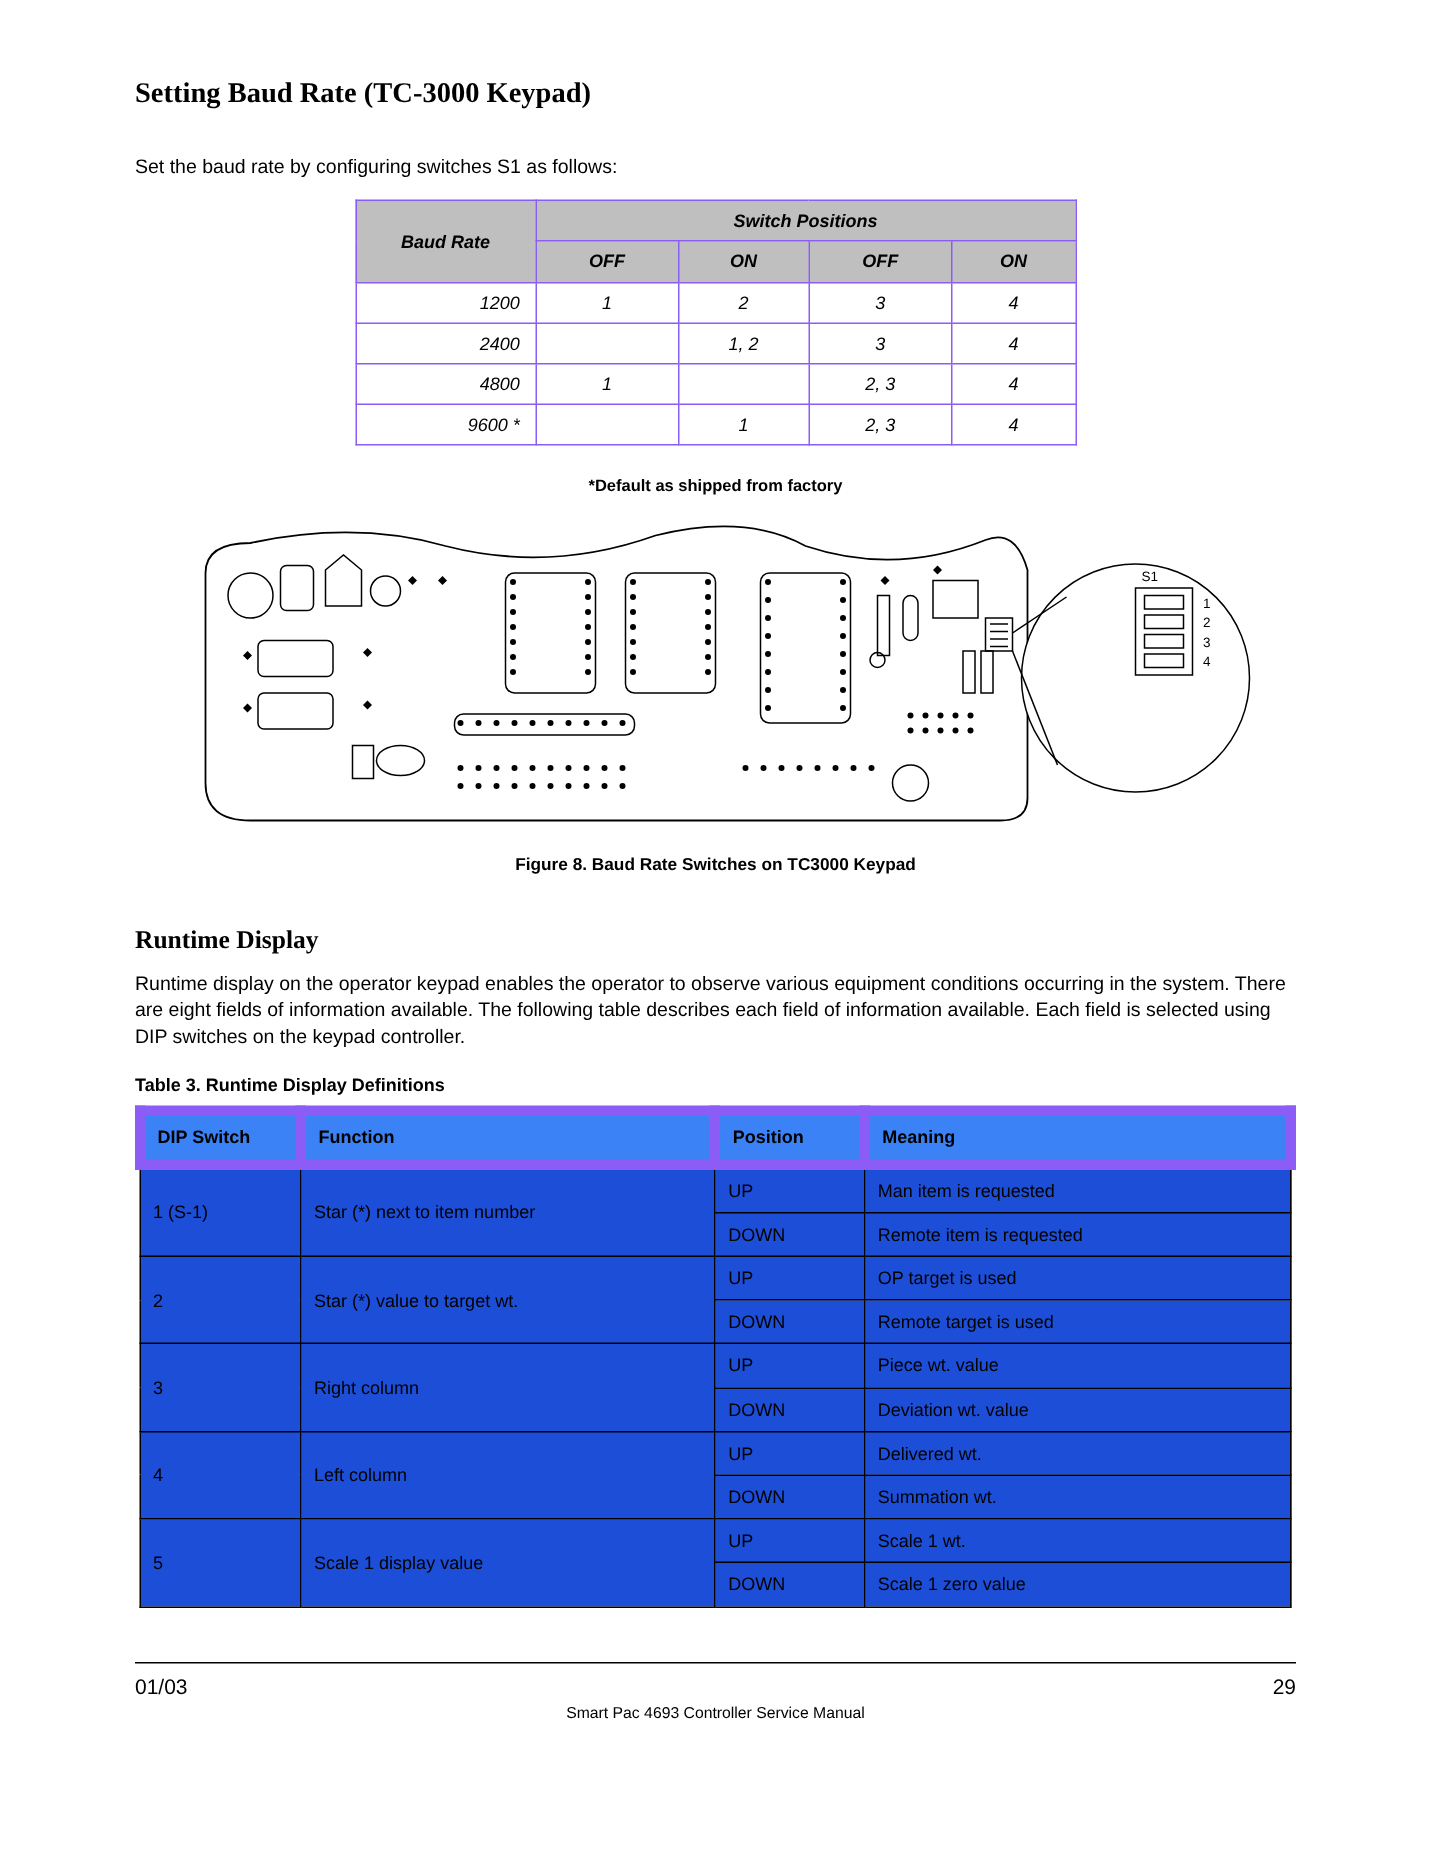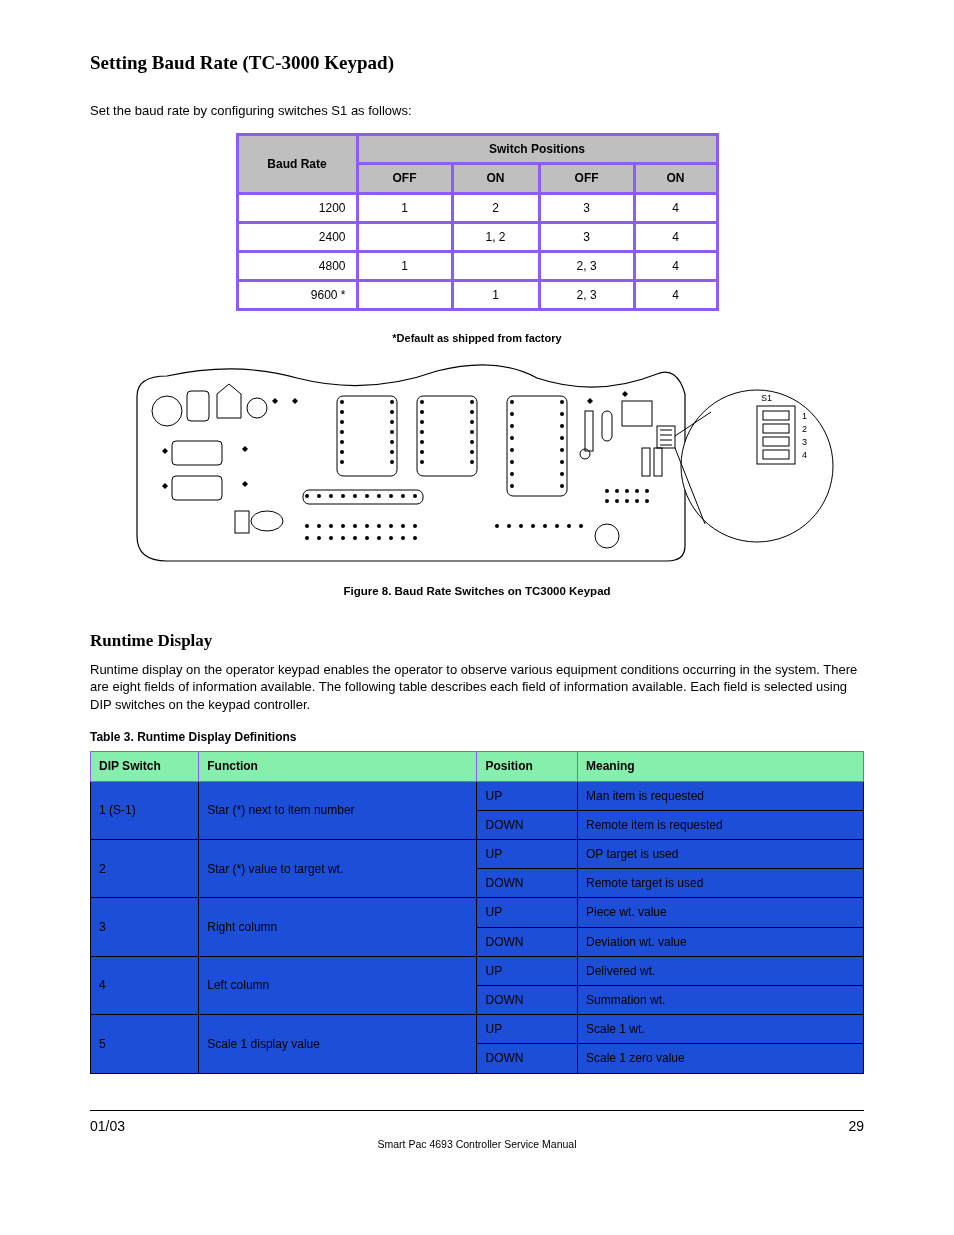--- a/index.html
+++ b/index.html
@@ -20,24 +20,25 @@
     text-align: left;
     font-family: Liberation Serif, serif;
   }
   .intro { margin-bottom: 14px; }
   .table1-wrap { display: flex; justify-content: center; margin: 6px 0 20px 0; }
   table.baud {
     border-collapse: collapse;
     font-size: 12px;
   }
   table.baud th, table.baud td {
-    border: 3px solid #8b5cf6;
+    border: 1px solid #8b5cf6;
     padding: 5px 10px;
     text-align: center;
     background: #fff;
+    font-style: italic;
   }
   table.baud th { background: #bfbfbf; font-weight: bold; }
   table.baud td.left { text-align: right; }
 
   .pcb-wrap {
     position: relative;
     width: 720px;
     height: 220px;
     margin: 0 auto 8px auto;
   }
@@ -62,22 +63,22 @@
     font-weight: bold;
     font-size: 12px;
     margin-bottom: 6px;
   }
   table.dip {
     border-collapse: collapse;
     width: 100%;
     font-size: 12px;
   }
   table.dip th {
-    border: 1px solid #8b5cf6;
-    background: #86efac;
+    border: 7px solid #8b5cf6;
+    background: #3b82f6;
     font-weight: bold;
     padding: 6px 8px;
     text-align: left;
   }
   table.dip td {
     border: 1px solid #000;
     padding: 6px 8px;
     text-align: left;
     background: #1d4ed8;
     vertical-align: middle;

